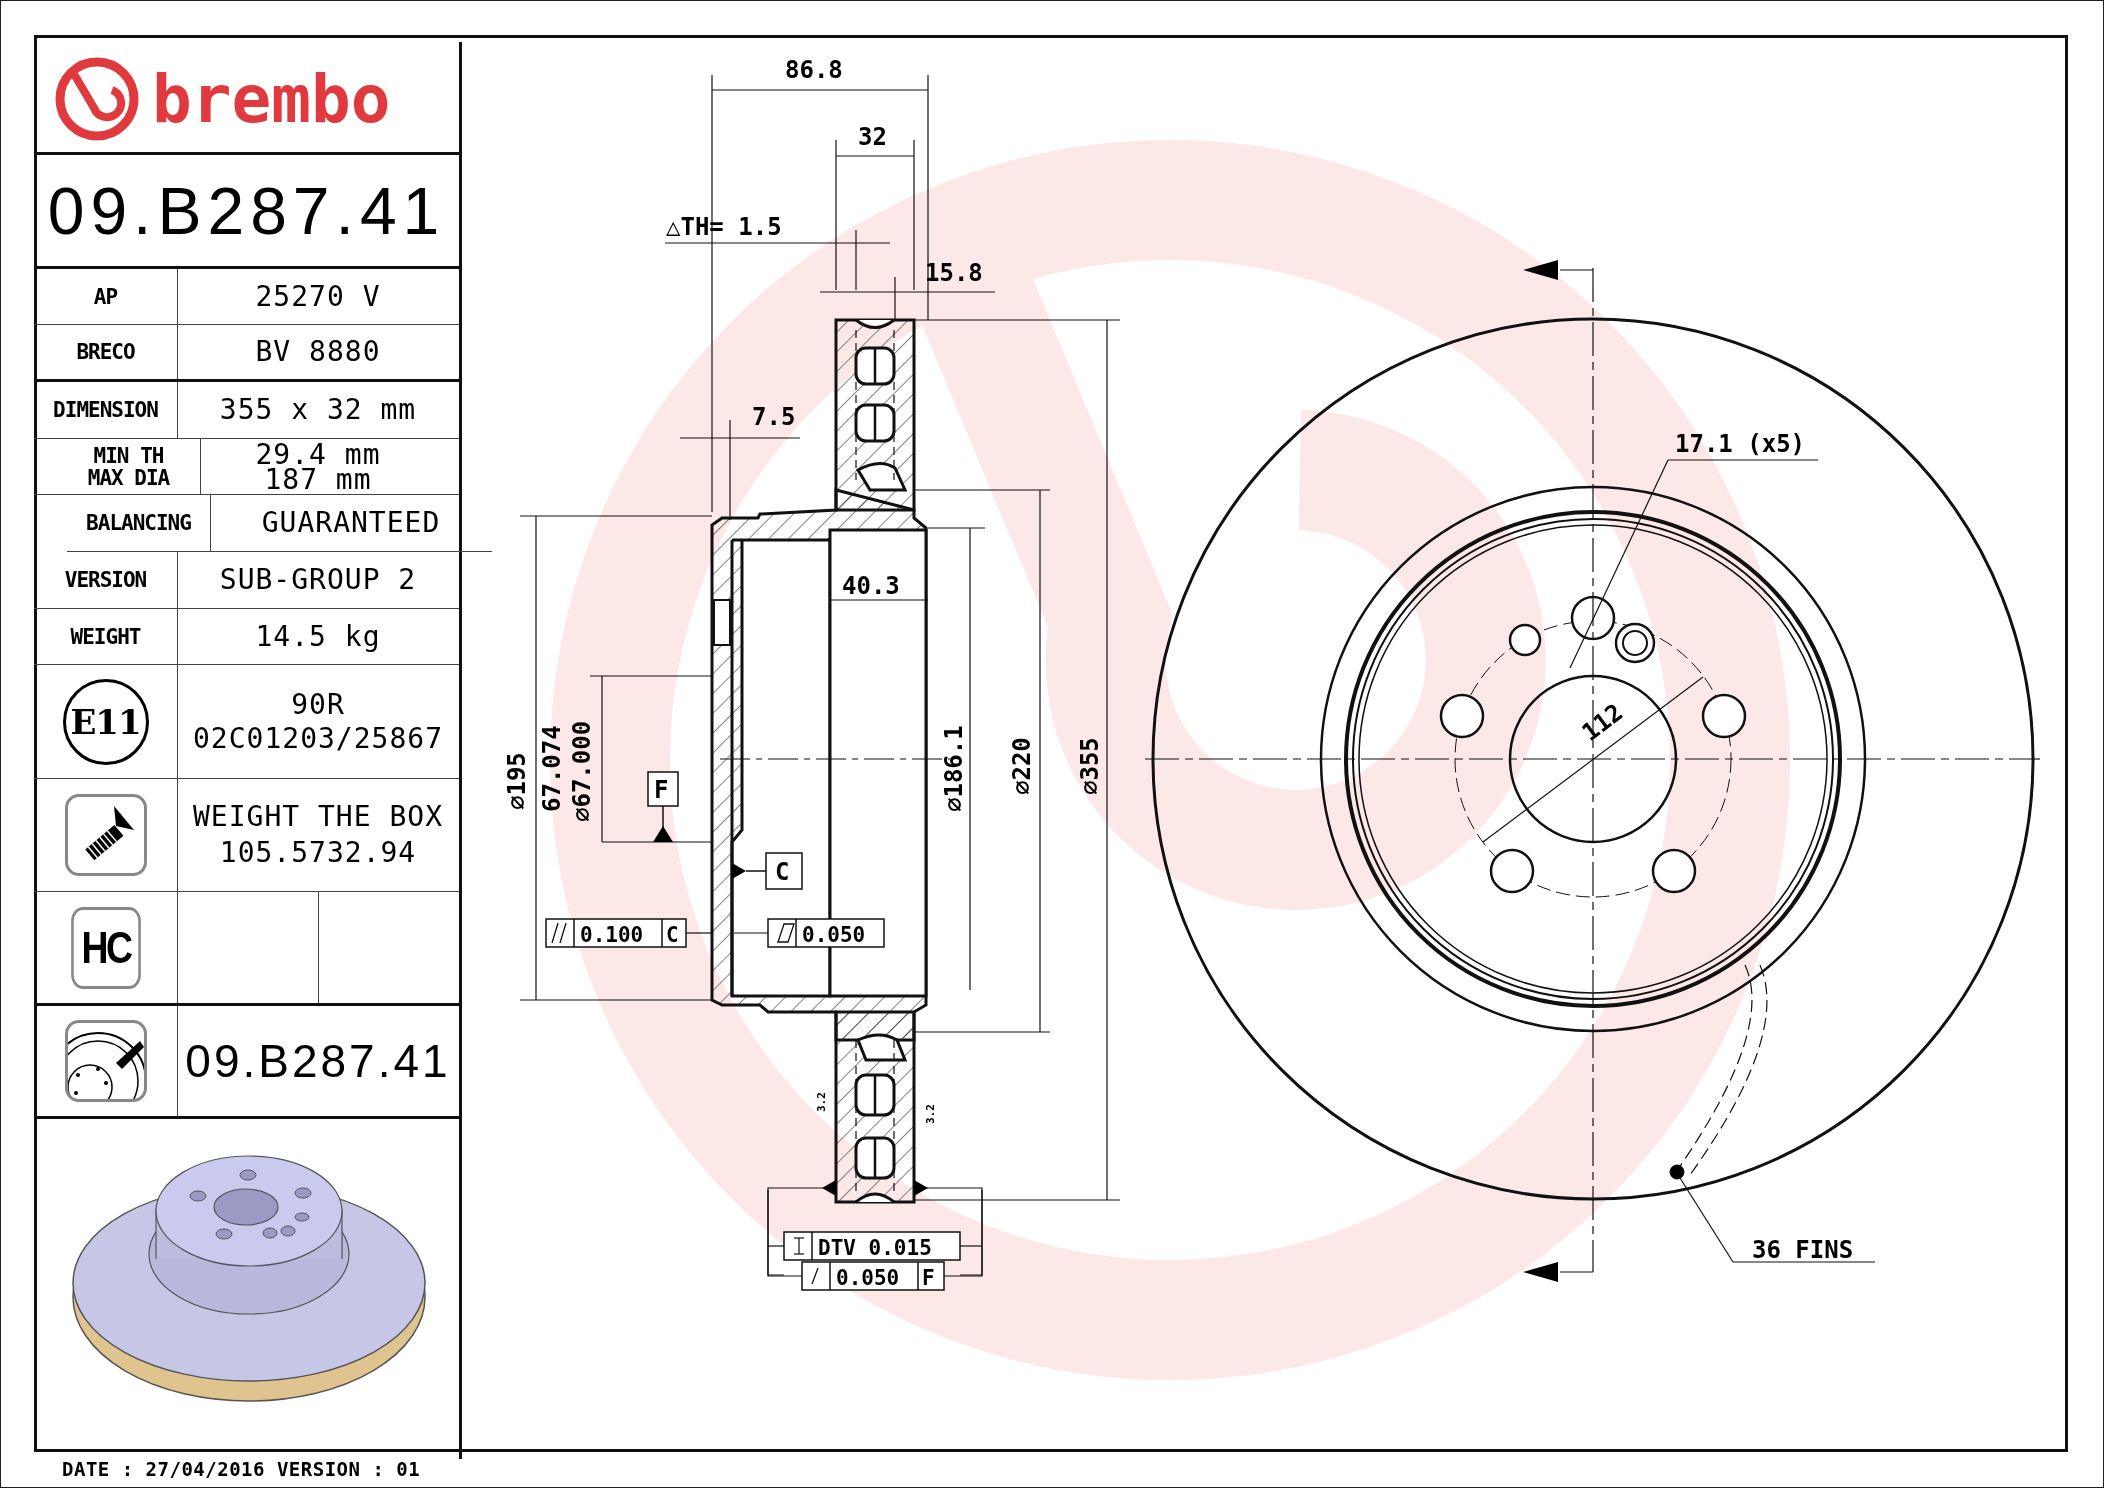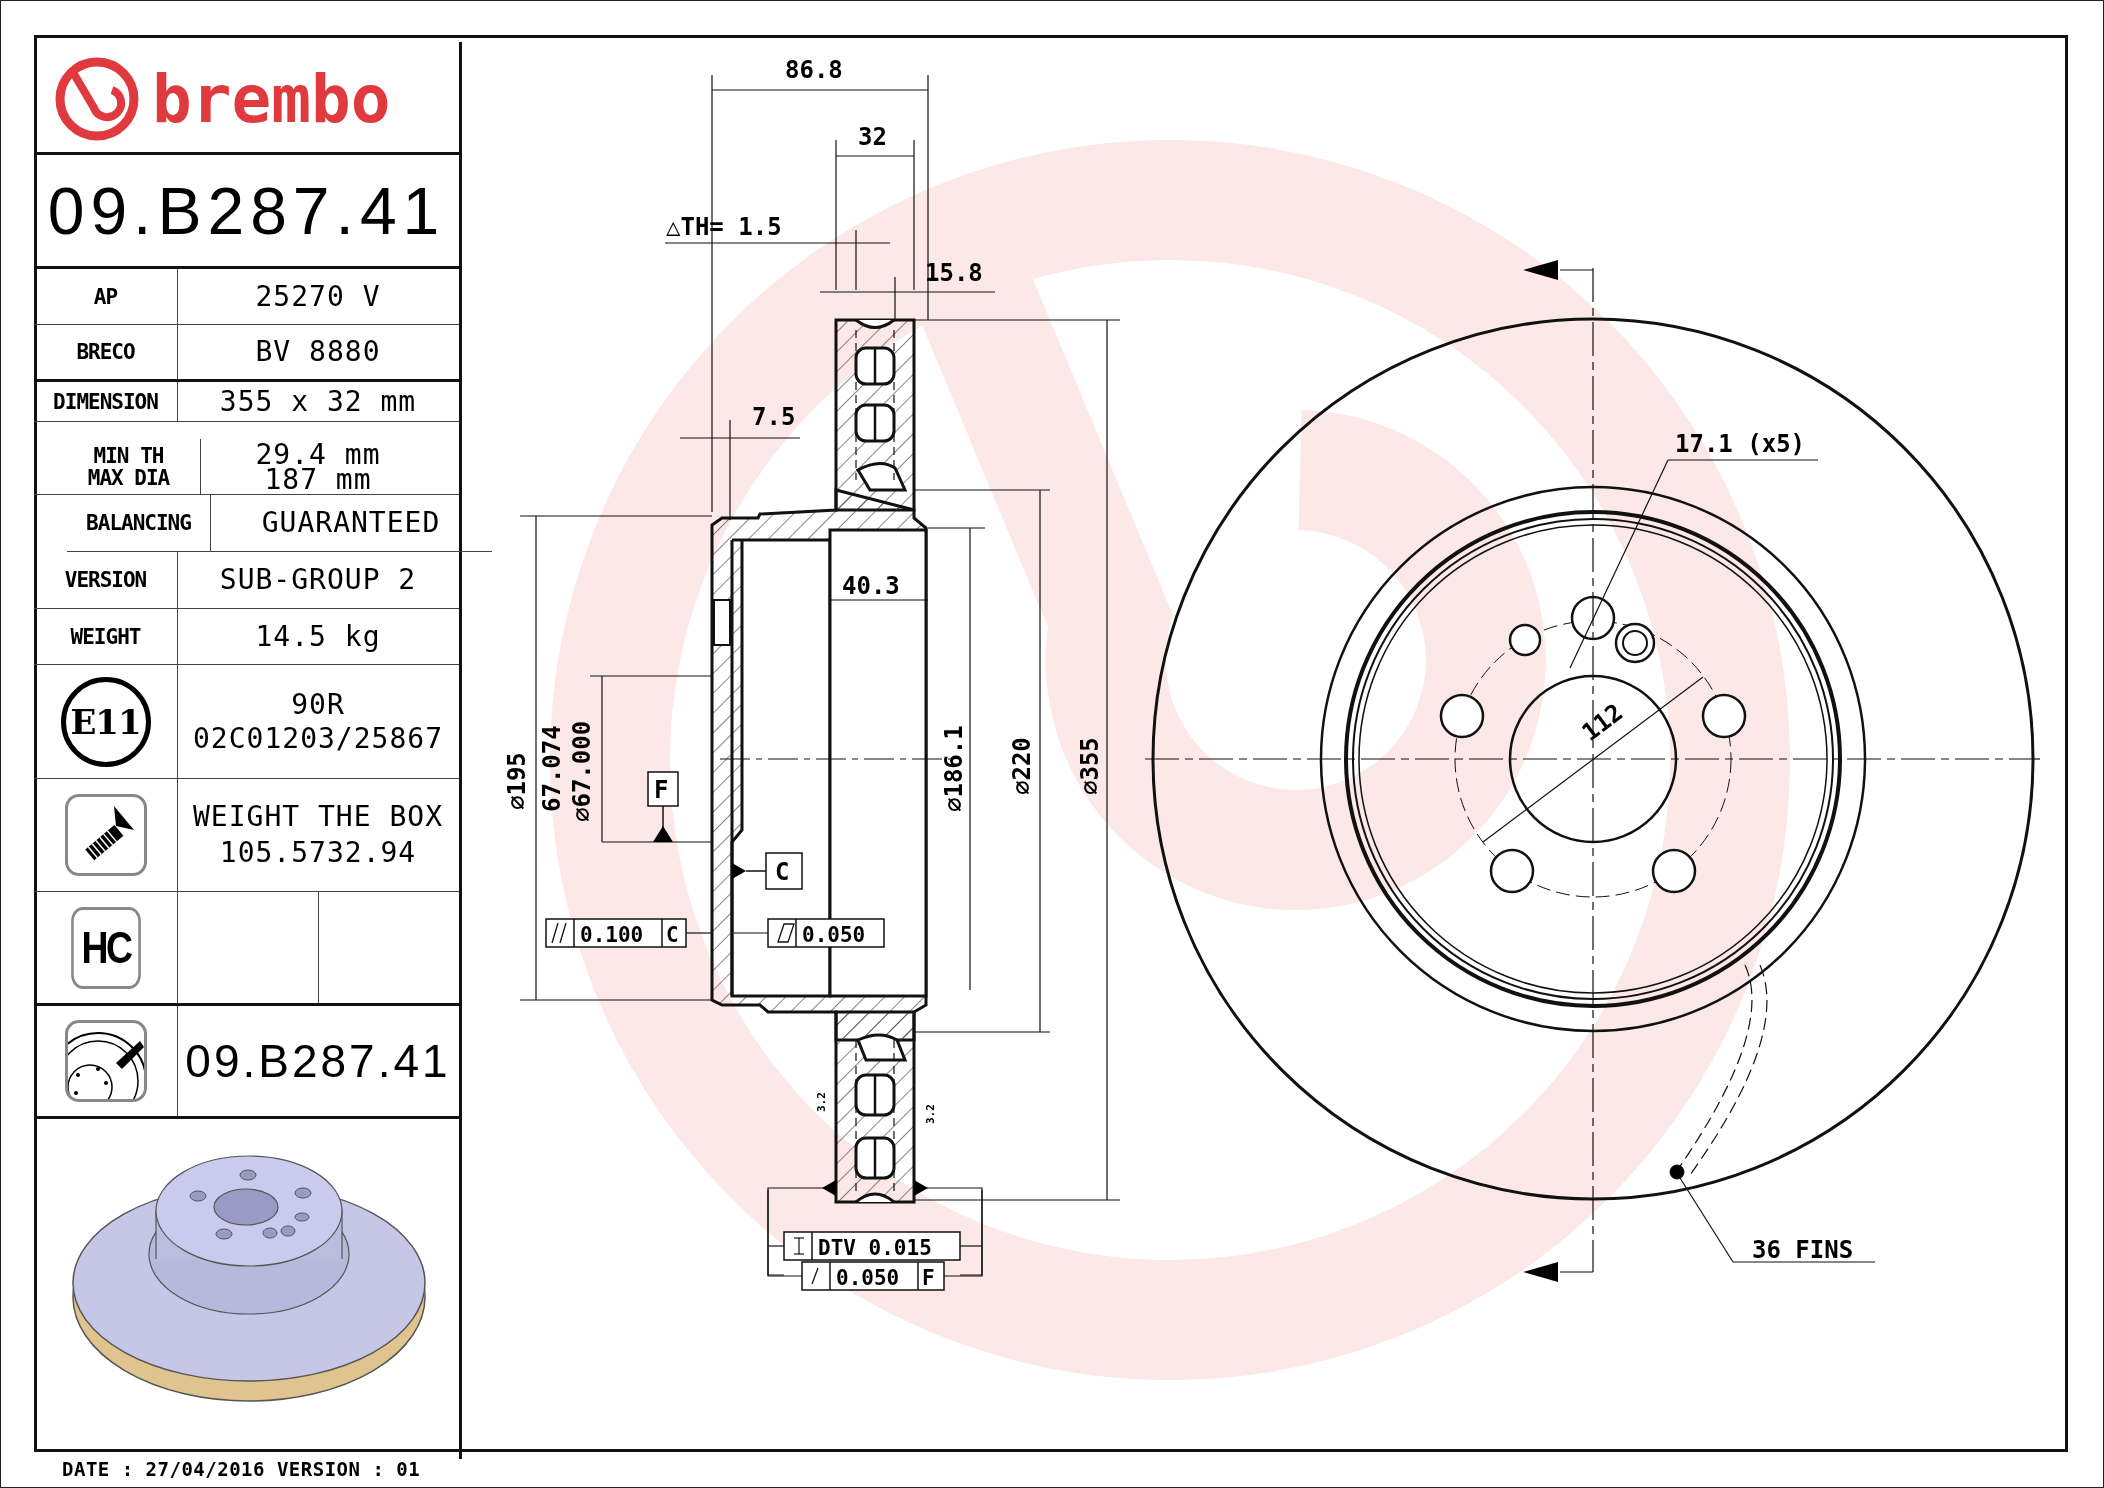--- a/index.html
+++ b/index.html
@@ -218,21 +218,21 @@
   </div>
 
   <div class="row" style="top:227px;height:56px;">
     <div class="lbl">AP</div>
     <div class="val">25270 V</div>
   </div>
   <div class="row thick" style="top:283px;height:57px;">
     <div class="lbl">BRECO</div>
     <div class="val">BV 8880</div>
   </div>
-  <div class="row" style="top:340px;height:40px;">
+  <div class="row" style="top:340px;height:57px;">
     <div class="lbl">DIMENSION</div>
     <div class="val">355 x 32 mm</div>
   </div>
   <div class="row" style="top:397px;height:56px;">
     <div class="lbl" style="flex-direction:column;line-height:22px;margin-left:23px;">
       <span>MIN TH</span>
       <span>MAX DIA</span>
     </div>
     <div class="val" style="line-height:25px;">
       <span>29.4 mm</span>
@@ -247,21 +247,21 @@
     <div class="lbl">VERSION</div>
     <div class="val">SUB-GROUP 2</div>
   </div>
   <div class="row" style="top:567px;height:56px;padding-left:8px;">
     <div class="lbl">WEIGHT</div>
     <div class="val">14.5 kg</div>
   </div>
 
   <div class="row" style="top:623px;height:114px;">
     <div class="lbl">
-      <div style="width:80px;height:80px;border:5px solid #000000;border-radius:50%;display:flex;align-items:center;justify-content:center;font-family:'DejaVu Serif',serif;font-weight:bold;font-size:34px;letter-spacing:-1px;">E11</div>
+      <div style="width:80px;height:80px;border:3px solid #000000;border-radius:50%;display:flex;align-items:center;justify-content:center;font-family:'DejaVu Serif',serif;font-weight:bold;font-size:34px;letter-spacing:-1px;">E11</div>
     </div>
     <div class="val" style="line-height:34px;">
       <span>90R</span>
       <span>02C01203/25867</span>
     </div>
   </div>
 
   <div class="row" style="top:737px;height:113px;">
     <div class="lbl">
       <div style="width:82px;height:82px;border:3px solid #888;border-radius:14px;box-sizing:border-box;display:flex;align-items:center;justify-content:center;">

